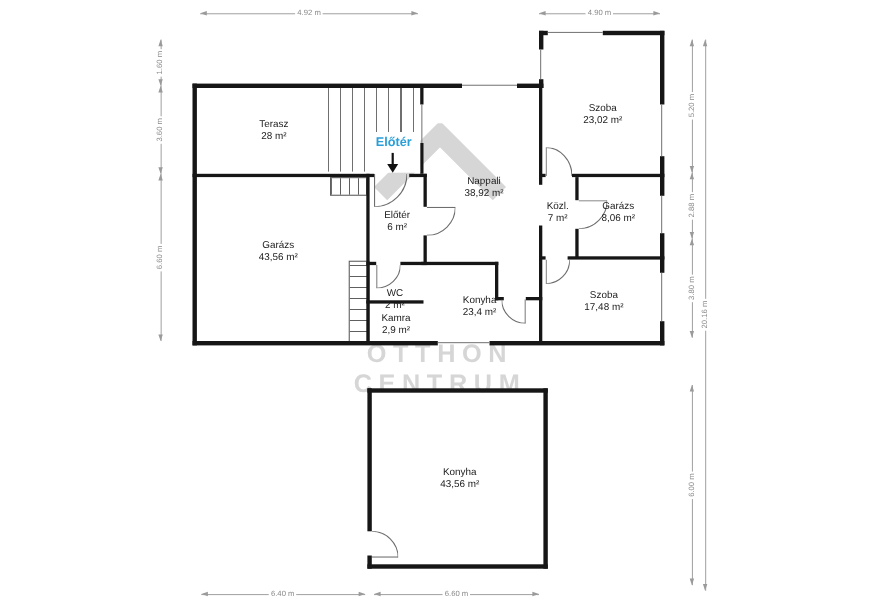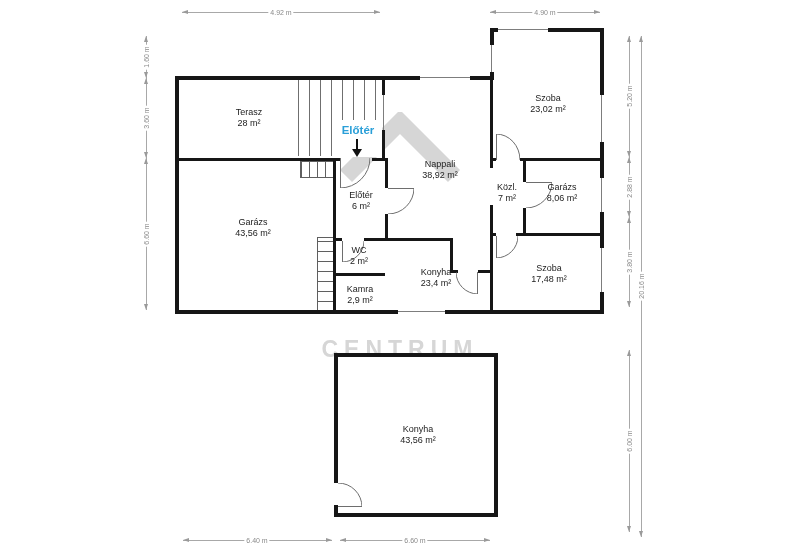--- a/index.html
+++ b/index.html
@@ -53,20 +53,21 @@
 </style>
 </head>
 <body>
 
 <div class="stage">
 
   <div class="wm">
     <svg class="wm-roof" width="128" height="74">
       <polyline points="10,64 64,10 118,64" stroke="#d6d6d6" stroke-width="17" fill="none"></polyline>
     </svg>
+    <div class="wm-l1">OTTHON</div>
     <div class="wm-l2">CENTRUM</div>
   </div>
 
   <div class="deck"></div>
   <div class="steps"></div>
   <div class="stair"></div>
 
   <div class="w" style="left:175px;top:76px;width:245px;height:4px"></div>
   <div class="w" style="left:470px;top:76px;width:24px;height:4px"></div>
   <div class="w" style="left:490px;top:28px;width:8px;height:4px"></div>
@@ -166,21 +167,21 @@
     <div>43,56 m²</div>
   </div>
   <div class="rl" style="left:440px;top:170px">
     <div>Nappali</div>
     <div>38,92 m²</div>
   </div>
   <div class="rl" style="left:361px;top:201px">
     <div>Előtér</div>
     <div>6 m²</div>
   </div>
-  <div class="rl" style="left:359px;top:256px">
+  <div class="rl" style="left:359px;top:272px">
     <div>WC</div>
     <div>2 m²</div>
   </div>
   <div class="rl" style="left:360px;top:295px">
     <div>Kamra</div>
     <div>2,9 m²</div>
   </div>
   <div class="rl" style="left:436px;top:278px">
     <div>Konyha</div>
     <div>23,4 m²</div>

